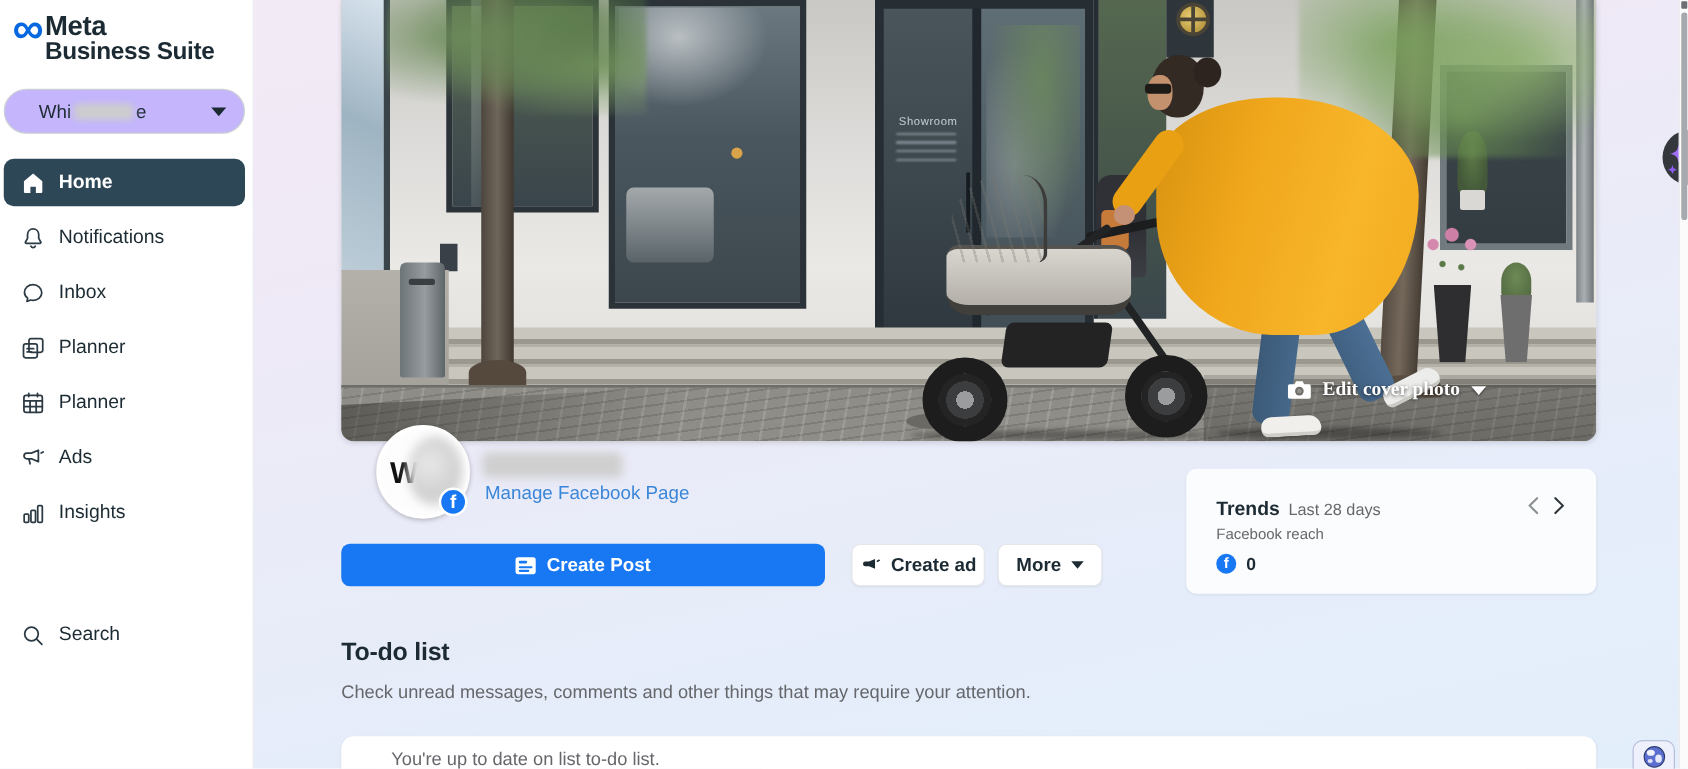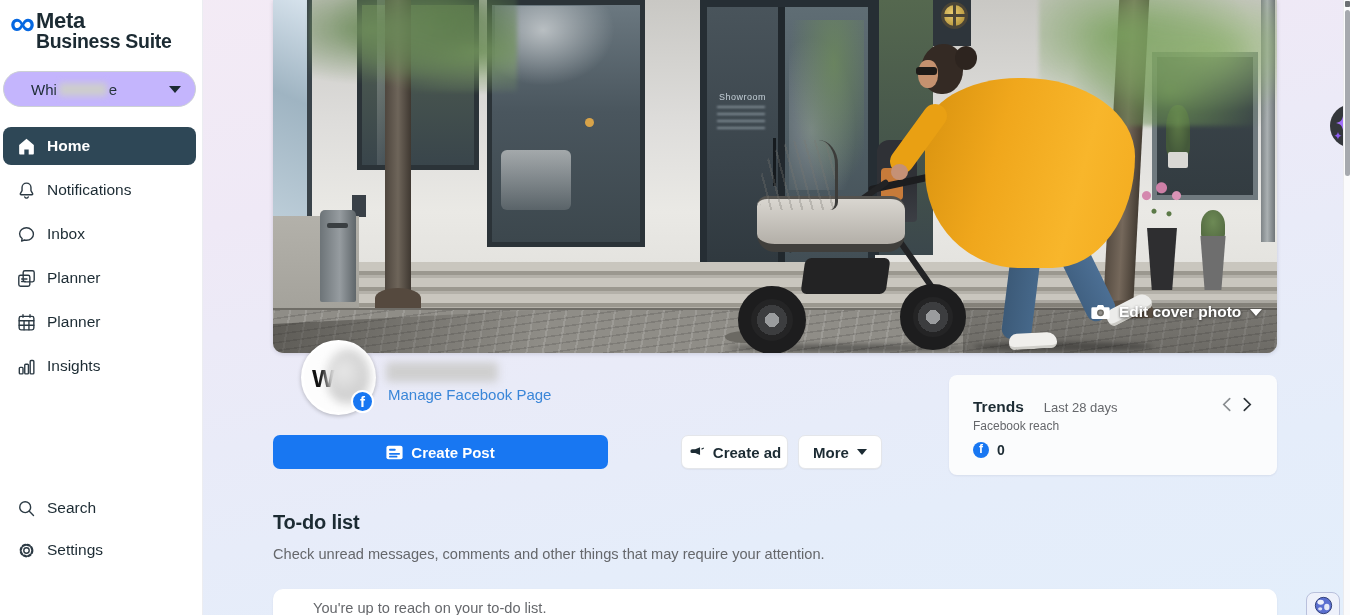--- a/index.html
+++ b/index.html
@@ -30,53 +30,53 @@
   .nav-bottom .nav-item { margin-bottom:4px; }
   .nav-item .nicon { width:21px; height:21px; margin-right:10px; flex:0 0 21px; display:flex; align-items:center; justify-content:center; }
   .nav-item.active { background:#2e4756; color:#fff; font-weight:700; }
   svg.oicon { stroke:#2c3a44; fill:none; stroke-width:1.6; stroke-linecap:round; stroke-linejoin:round; }
 
   
   .photo { position:absolute; left:273px; top:0; width:1004px; height:353px; border-radius:0 0 10px 10px;
            overflow:hidden; background:linear-gradient(180deg,#c9c8c4,#dedddb 35%,#eae9e5 60%,#e2e1dd 80%);
            box-shadow:0 1px 4px rgba(60,60,90,.18); }
   .photo div { position:absolute; }
-  .edit-cover { position:absolute; left:818px; top:303px; display:flex; align-items:center; gap:9px;
+  .edit-cover { position:absolute; left:757px; top:303px; display:flex; align-items:center; gap:9px;
                 color:#fff; font-size:15.5px; font-weight:700; text-shadow:0 1px 3px rgba(0,0,0,.65);
-                cursor:pointer; z-index:30; }
+                cursor:pointer; z-index:30;font-family:Liberation Serif, serif; }
   .edit-caret { width:0; height:0; border-left:6px solid transparent; border-right:6px solid transparent;
                 border-top:7px solid #fff; filter:drop-shadow(0 1px 1px rgba(0,0,0,.5)); }
 
   
   .avatar { position:absolute; left:301px; top:340px; width:75px; height:75px; border-radius:50%;
             background:#fdfdfd; border:3px solid #fff; box-shadow:0 1px 4px rgba(0,0,0,.25); z-index:45; }
   .avatar-letter { position:absolute; left:8px; top:22px; font-size:24px; font-weight:700; color:#111; }
   .avatar-blur { position:absolute; left:22px; top:6px; width:44px; height:56px; border-radius:50%;
                  background:radial-gradient(circle at 40% 40%, #e8e8e8, #cfcfcf 60%, #f5f5f5); filter:blur(4px); }
   .fb-badge { position:absolute; left:47px; top:47px; width:23px; height:23px; border-radius:50%;
               background:#1877f2; border:2px solid #fff; color:#fff; font-weight:700; font-size:15px;
               text-align:center; line-height:19px; }
   .name-blur { position:absolute; left:386px; top:362px; width:112px; height:20px; background:#cfcfcf;
                border-radius:4px; filter:blur(4px); }
   .manage-link { position:absolute; left:388px; top:386px; font-size:15px; color:#3a86d8; cursor:pointer; }
   .btn { position:absolute; top:435px; height:34px; border-radius:7px; display:flex; align-items:center;
          justify-content:center; font-size:15px; font-weight:700; cursor:pointer; }
-  .btn-primary { left:273px; width:335px; background:#1877f2; color:#fff; gap:8px; }
+  .btn-primary { left:273px; width:387px; background:#1877f2; color:#fff; gap:8px; }
   .btn-light { background:#fff; color:#1c2b33; border:1px solid #e4e6ea; box-shadow:0 1px 1px rgba(0,0,0,.04); gap:8px; }
   .btn-createad { left:681px; width:107px; }
   .btn-more { left:798px; width:84px; }
   .more-caret { width:0; height:0; border-left:5.5px solid transparent; border-right:5.5px solid transparent;
                 border-top:6.5px solid #1c2b33; }
 
   
   .trends { position:absolute; left:949px; top:375px; width:328px; height:100px; background:#fbfcfd;
             border-radius:8px; box-shadow:0 1px 2px rgba(40,40,80,.08); padding:22px 24px 0 24px; }
   .trends-row1 { display:flex; align-items:baseline; }
   .trends-title { font-size:15.5px; font-weight:700; }
-  .trends-period { font-size:13px; color:#65676b; margin-left:20px; }
+  .trends-period { font-size:13px; color:#65676b; margin-left:7px; }
   .trends-nav { margin-left:auto; display:flex; gap:10px; align-items:center; }
   .trends-metric { font-size:12px; color:#65676b; margin-top:3px; }
   .trends-value-row { display:flex; align-items:center; gap:8px; margin-top:9px; }
   .fb-icon { width:16px; height:16px; border-radius:50%; background:#1877f2; color:#fff; font-size:12px;
              font-weight:700; text-align:center; line-height:15px; }
   .trends-value { font-size:14px; font-weight:700; }
 
   
   .todo-title { position:absolute; left:273px; top:511px; font-size:20px; font-weight:700; letter-spacing:-.2px; }
   .todo-sub { position:absolute; left:273px; top:546px; font-size:14.6px; color:#65676b; }
@@ -250,47 +250,47 @@
             <svg class="oicon" width="21" height="21" viewBox="0 0 24 24">
               <rect x="3.6" y="5" width="16.8" height="15.4" rx="2"></rect>
               <path d="M3.6 10h16.8M9.2 10v10.4M14.8 10v10.4M3.6 15.2h16.8M8 3v3M16 3v3"></path>
             </svg>
           </span>
         <span>Planner</span>
       </div>
       <div class="nav-item">
         <span class="nicon">
             <svg class="oicon" width="21" height="21" viewBox="0 0 24 24">
+              <path d="M16.8 4.8v10.4l-6.4-2.6H6.2a2.5 2.5 0 0 1-2.5-2.5v-.2a2.5 2.5 0 0 1 2.5-2.5h4.2l6.4-2.6z"></path>
+              <path d="M8.2 12.8l1 4.4M19.3 7.3l1.9-.9"></path>
+            </svg>
+          </span>
+        <span>Ads</span>
+      </div>
+      <div class="nav-item">
+        <span class="nicon">
+            <svg class="oicon" width="21" height="21" viewBox="0 0 24 24">
               <rect x="3.8" y="13" width="4.2" height="7.4" rx="1"></rect>
               <rect x="10" y="9.4" width="4.2" height="11" rx="1"></rect>
               <rect x="16.2" y="5.2" width="4.2" height="15.2" rx="1"></rect>
             </svg>
           </span>
         <span>Insights</span>
       </div>
     </div>
 
     <div class="nav nav-bottom">
       <div class="nav-item">
         <span class="nicon">
             <svg class="oicon" width="21" height="21" viewBox="0 0 24 24">
               <circle cx="10.5" cy="10.5" r="6.2"></circle>
               <path d="M15.2 15.2 20 20"></path>
             </svg>
           </span>
         <span>Search</span>
-      </div>
-      <div class="nav-item">
-        <span class="nicon">
-            <svg class="oicon" width="21" height="21" viewBox="0 0 24 24">
-              <circle cx="12" cy="12" r="3.1"></circle>
-              <circle cx="12" cy="12" r="6.6" stroke-width="2.6" stroke-dasharray="2.9 2.3"></circle>
-            </svg>
-          </span>
-        <span>Settings</span>
       </div>
     </div>
   </div>
 
   <div class="avatar">
     <span class="avatar-letter">W</span>
     <span class="avatar-blur"></span>
     <span class="fb-badge">f</span>
   </div>
   <div class="name-blur"></div>
@@ -333,21 +333,21 @@
     <div class="trends-metric">Facebook reach</div>
     <div class="trends-value-row">
       <span class="fb-icon">f</span>
       <span class="trends-value">0</span>
     </div>
   </div>
 
   <div class="todo-title">To-do list</div>
   <div class="todo-sub">Check unread messages, comments and other things that may require your attention.</div>
   <div class="todo-card">
-    <div class="todo-empty">You're up to reach on your to-do list.</div>
+    <div class="todo-empty">You're up to date on list to-do list.</div>
   </div>
 
   <div class="sparkle-btn">
     <svg width="44" height="44" viewBox="0 0 44 44">
       <path d="M12 10 c1.4 5 2 5.6 7 7 c-5 1.4-5.6 2-7 7 c-1.4-5-2-5.6-7-7 c5-1.4 5.6-2 7-7z" fill="#a16ef8" transform="translate(1,2)"></path>
       <path d="M8 28 c.8 2.6 1.1 2.9 3.7 3.7 c-2.6.8-2.9 1.1-3.7 3.7 c-.8-2.6-1.1-2.9-3.7-3.7 c2.6-.8 2.9-1.1 3.7-3.7z" fill="#8c5cf0"></path>
       <path d="M24 24 c.7 2.2.9 2.4 3.1 3.1 c-2.2.7-2.4.9-3.1 3.1 c-.7-2.2-.9-2.4-3.1-3.1 c2.2-.7 2.4-.9 3.1-3.1z" fill="#b584fa"></path>
     </svg>
   </div>
   <div class="globe-btn">

